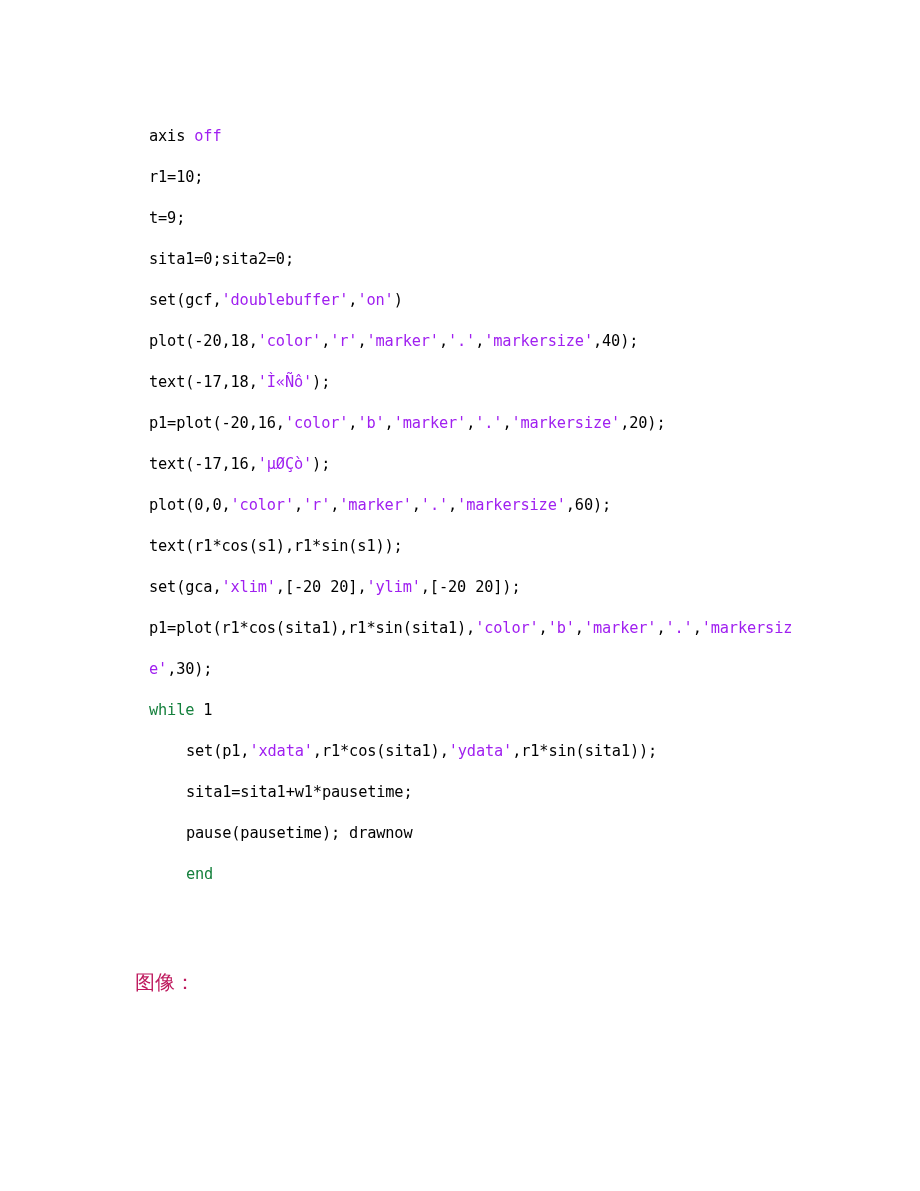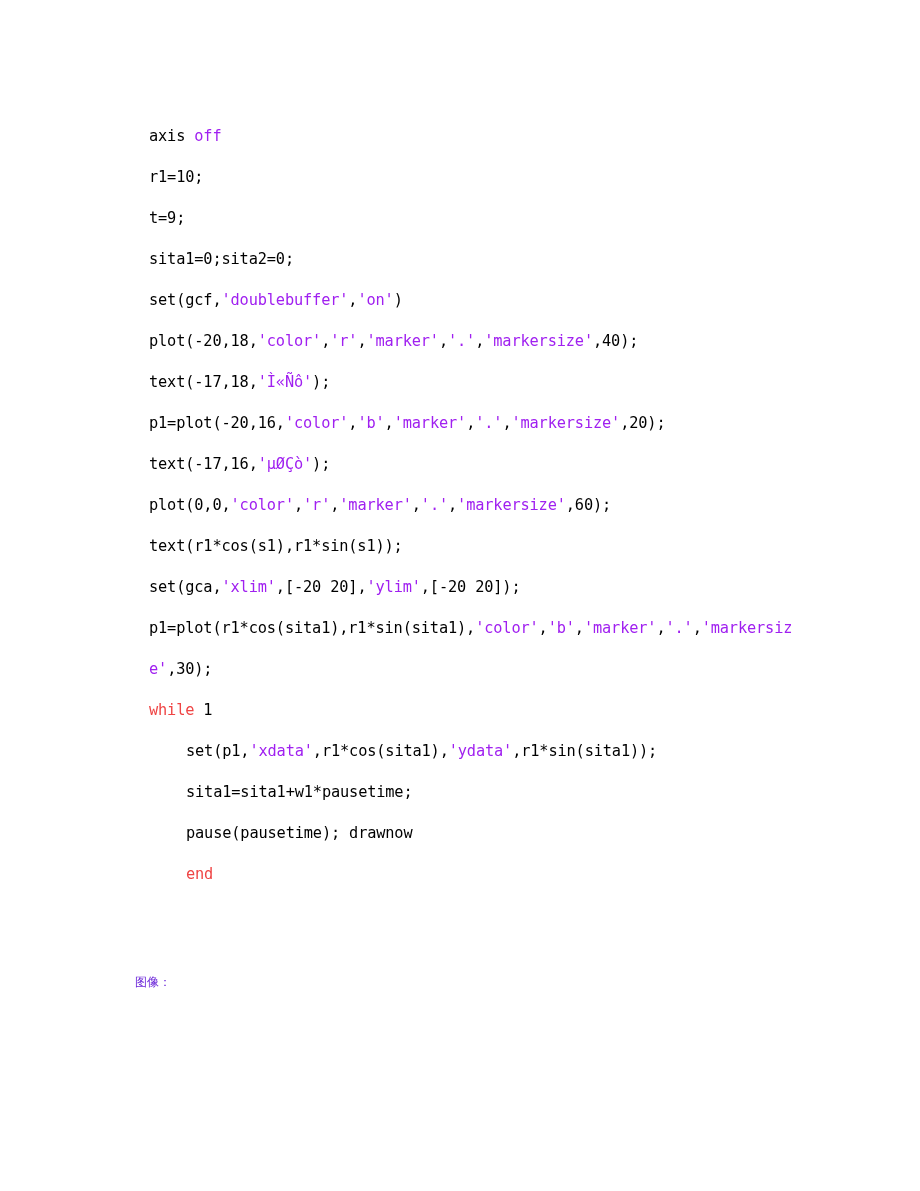--- a/index.html
+++ b/index.html
@@ -37,36 +37,36 @@
     letter-spacing: -0.15px;
   }
   .code-line.indent {
     padding-left: 37px;
     text-indent: 0;
   }
   .tok-str {
     color: #a020f0;
   }
   .tok-kw {
-    color: #ef4444;
+    color: #15803d;
   }
   .tok-plain {
     color: #000000;
   }
   #caption-block {
     position: absolute;
     left: 135px;
     top: 970px;
     width: 655px;
   }
   .caption-line {
     font-family: "DejaVu Sans", "Liberation Sans", sans-serif;
-    font-size: 12px;
+    font-size: 20px;
     line-height: 24px;
-    color: #6d28d9;
+    color: #be185d;
     white-space: pre;
   }
 </style>
 </head>
 <body>
 
 <div id="page">
 
   <div id="code-block">
       <div class="code-line"><span class="tok-plain">axis </span><span class="tok-str">off</span></div>

